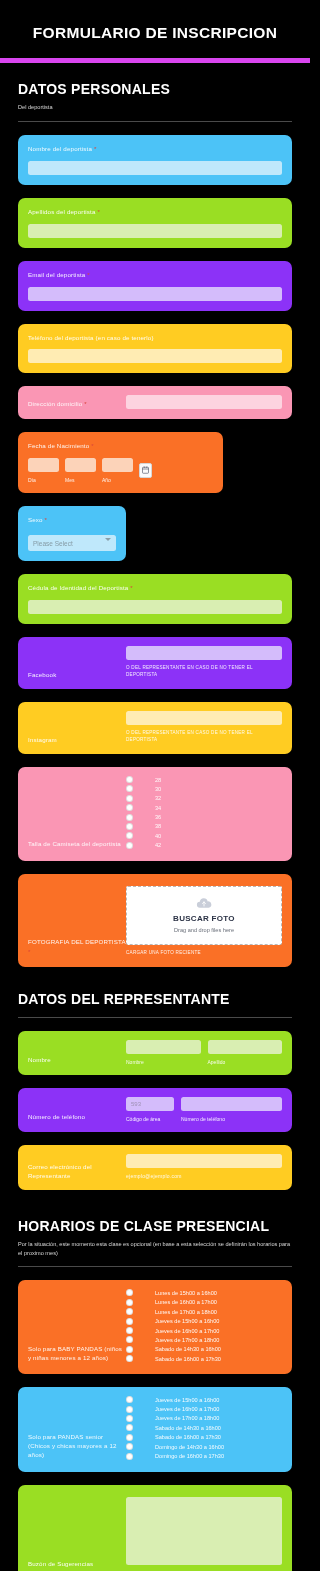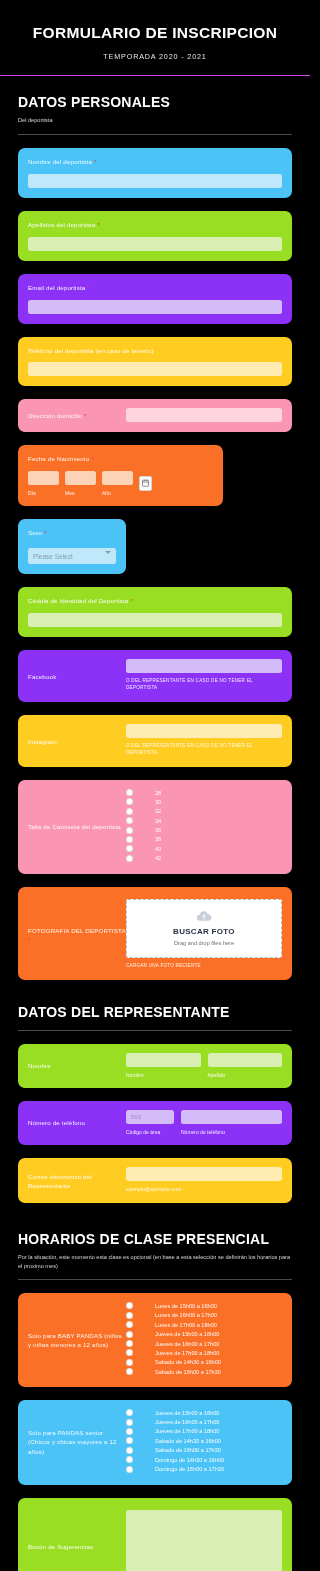--- a/index.html
+++ b/index.html
@@ -8,21 +8,21 @@
     background: #000;
     font-family: "Liberation Sans", sans-serif;
     -webkit-font-smoothing: antialiased;
   }
   body { width: 310px; height: 1571px; overflow: hidden; position: relative; }
 
   
   .hdr {
     padding: 22px 10px 14px;
     text-align: center;
-    border-bottom: 1px solid #d946ef;
+    border-bottom: 5px solid #d946ef;
   }
   .hdr h1 {
     color: #fff;
     font-size: 15.5px;
     font-weight: bold;
     letter-spacing: .3px;
     line-height: 1.42;
   }
   .hdr .season {
     color: #e8e8e8;
@@ -91,21 +91,21 @@
   }
   .blue   .inp { background: #bfe8fb; }
   .green  .inp { background: #d9eeb2; }
   .purple .inp { background: #d4bcfb; }
   .yellow .inp { background: #ffecb3; }
   .pink   .inp { background: #fdd3e0; }
   .orange .inp { background: #fcd3b9; }
   .inp::placeholder { color: rgba(90,90,90,.45); }
 
   
-  .row { display: flex; align-items: center; }
+  .row { display: flex; align-items: flex-end; }
   .row .lcol { width: 98px; flex: 0 0 98px; padding-top: 2px; }
   .row .rcol { flex: 1; }
   .row .rcol .inp { margin-top: 0; }
   .hint {
     font-size: 4.6px;
     letter-spacing: .25px;
     color: rgba(255,255,255,.9);
     margin-top: 5px;
     line-height: 1.5;
   }
@@ -198,21 +198,20 @@
     outline: none;
   }
 </style>
 </head>
 <body>
 
 <div class="hdr">
   <h1>
     <span>FORMULARIO DE INSCRIPCION</span><br>
   </h1>
-  <div class="season">TEMPORADA 2020 - 2021</div>
 </div>
 
 <div class="sect">
   <h2>DATOS PERSONALES</h2>
   <div class="sub">Del deportista</div>
 </div>
 <div class="rule"></div>
 
 <div class="wrap">
 

